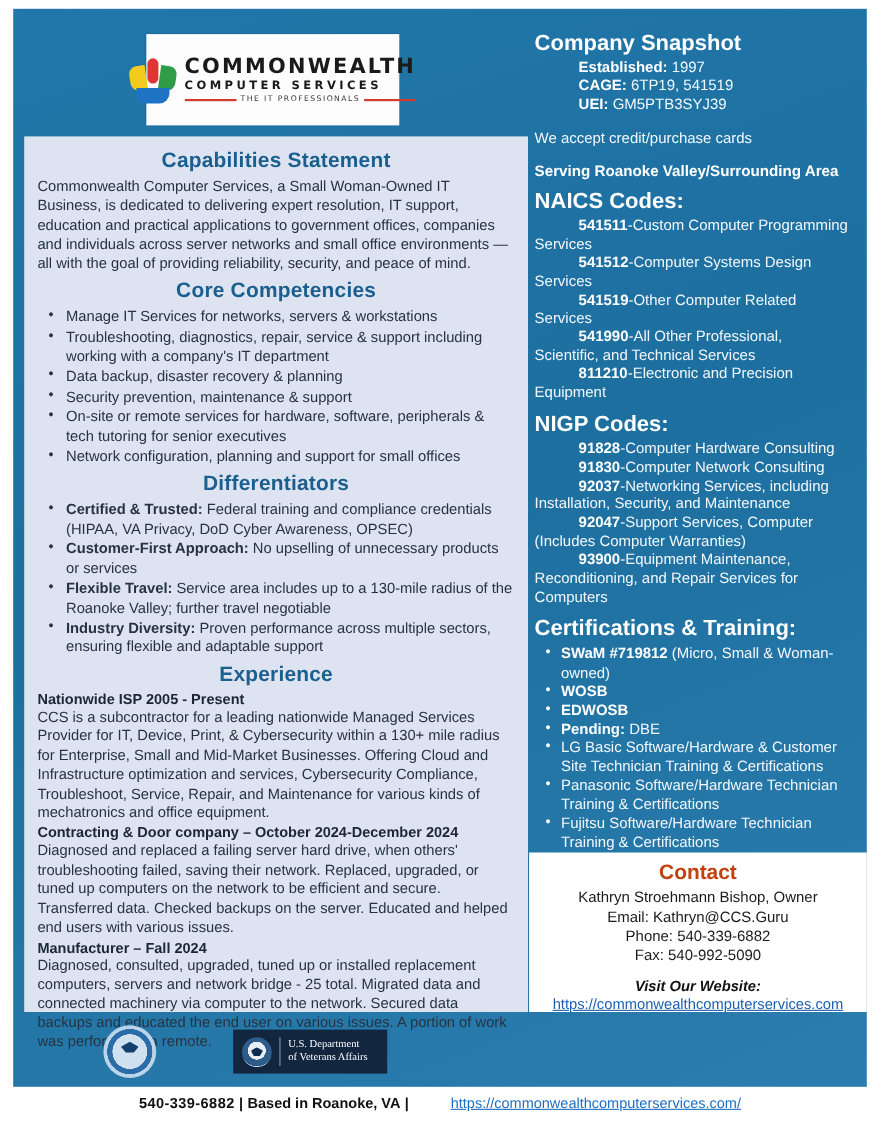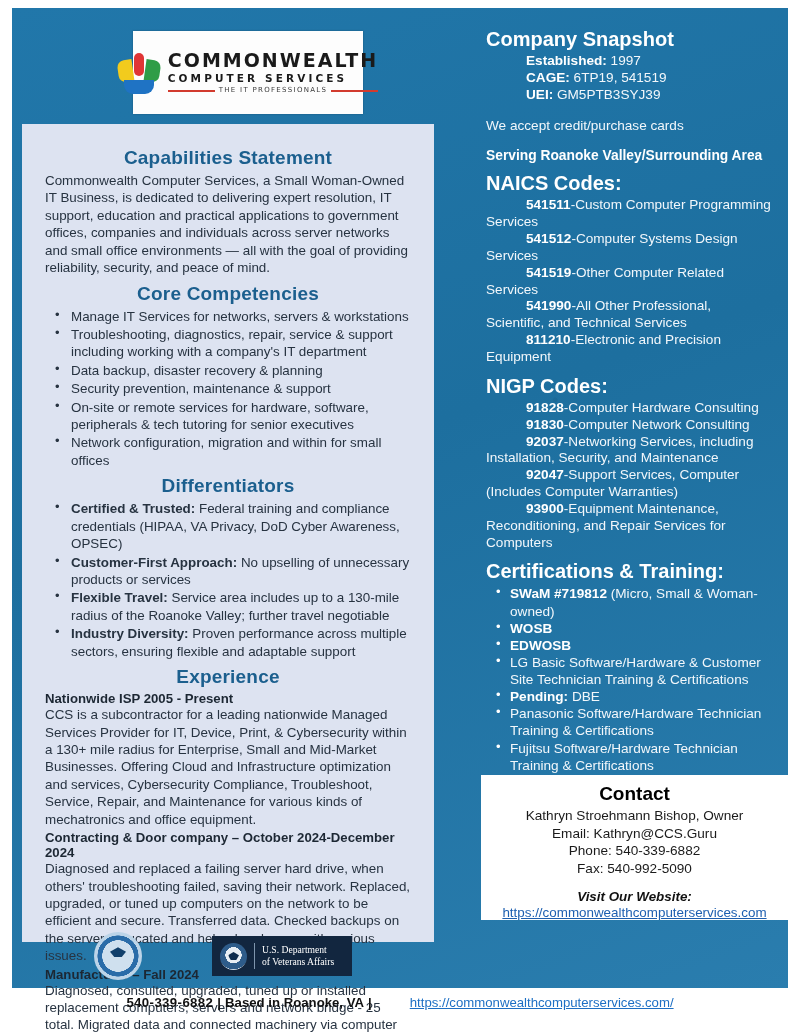--- a/index.html
+++ b/index.html
@@ -103,23 +103,23 @@
     font-size: 7px;
     letter-spacing: 1.3px;
     color: #3a3a3a;
     white-space: nowrap;
   }
 
   
   .left-panel {
     position: absolute;
     left: 22px; top: 124px;
-    width: 390px; height: 796px;
+    width: 458px; height: 796px;
     background: #dde3f1;
-    padding: 11px;
+    padding: 0;
   }
   .left-inner { padding: 6px 12px 0 12px; }
 
   .sec-title {
     text-align: center;
     color: #1b5f8e;
     font-weight: bold;
     font-size: 19px;
     margin: 6px 0 3px 0;
     letter-spacing: .2px;
@@ -215,21 +215,21 @@
     left: 481px; top: 775px;
     width: 307px; height: 145px;
     background: #ffffff;
     text-align: center;
     padding-top: 8px;
     box-sizing: border-box;
   }
   .contact-title {
     font-weight: bold;
     font-size: 19px;
-    color: #000000;
+    color: #c2410c;
     margin-bottom: 2px;
   }
   .contact-line {
     font-size: 13.6px;
     line-height: 1.30;
     color: #1b1b1b;
   }
   .visit-label {
     font-weight: bold;
     font-style: italic;
@@ -354,21 +354,21 @@
       <div class="sec-title">Capabilities Statement</div>
       <p class="body-text">Commonwealth Computer Services, a Small Woman-Owned IT Business, is dedicated to delivering expert resolution, IT support, education and practical applications to government offices, companies and individuals across server networks and small office environments — all with the goal of providing reliability, security, and peace of mind.</p>
 
       <div class="sec-title">Core Competencies</div>
       <ul class="blt">
         <li>Manage IT Services for networks, servers &amp; workstations</li>
         <li>Troubleshooting, diagnostics, repair, service &amp; support including working with a company's IT department</li>
         <li>Data backup, disaster recovery &amp; planning</li>
         <li>Security prevention, maintenance &amp; support</li>
         <li>On-site or remote services for hardware, software, peripherals &amp; tech tutoring for senior executives</li>
-        <li>Network configuration, migration and within for small offices</li>
+        <li>Network configuration, planning and support for small offices</li>
       </ul>
 
       <div class="sec-title">Differentiators</div>
       <ul class="blt">
         <li><b>Certified &amp; Trusted:</b><span> Federal training and compliance credentials (HIPAA, VA Privacy, DoD Cyber Awareness, OPSEC)</span></li>
         <li><b>Customer-First Approach:</b><span> No upselling of unnecessary products or services</span></li>
         <li><b>Flexible Travel:</b><span> Service area includes up to a 130-mile radius of the Roanoke Valley; further travel negotiable</span></li>
         <li><b>Industry Diversity:</b><span> Proven performance across multiple sectors, ensuring flexible and adaptable support</span></li>
       </ul>
 
@@ -419,22 +419,22 @@
     <div class="rc-line"><b>92047</b><span>-Support Services, Computer (Includes Computer Warranties)</span></div>
     <div class="rc-line"><b>93900</b><span>-Equipment Maintenance, Reconditioning, and Repair Services for Computers</span></div>
 
     <div class="rc-spacer-sm"></div>
 
     <div class="rc-title">Certifications &amp; Training:</div>
     <ul class="rc-list">
       <li><b>SWaM #719812</b><span> (Micro, Small &amp; Woman-owned)</span></li>
       <li><b>WOSB</b><span></span></li>
       <li><b>EDWOSB</b><span></span></li>
+      <li><b>Pending:</b><span> DBE</span></li>
       <li><span>LG Basic Software/Hardware &amp; Customer Site Technician Training &amp; Certifications</span></li>
-      <li><b>Pending:</b><span> DBE</span></li>
       <li><span>Panasonic Software/Hardware Technician Training &amp; Certifications</span></li>
       <li><span>Fujitsu Software/Hardware Technician Training &amp; Certifications</span></li>
       <li style="margin-top:11px;"><span class="rc-link-item">Visit our website for more information on our additional training credentials</span></li>
     </ul>
 
   </div>
 
   <div class="contact-block">
     <div class="contact-title">Contact</div>
     <div class="contact-line">Kathryn Stroehmann Bishop, Owner</div>

